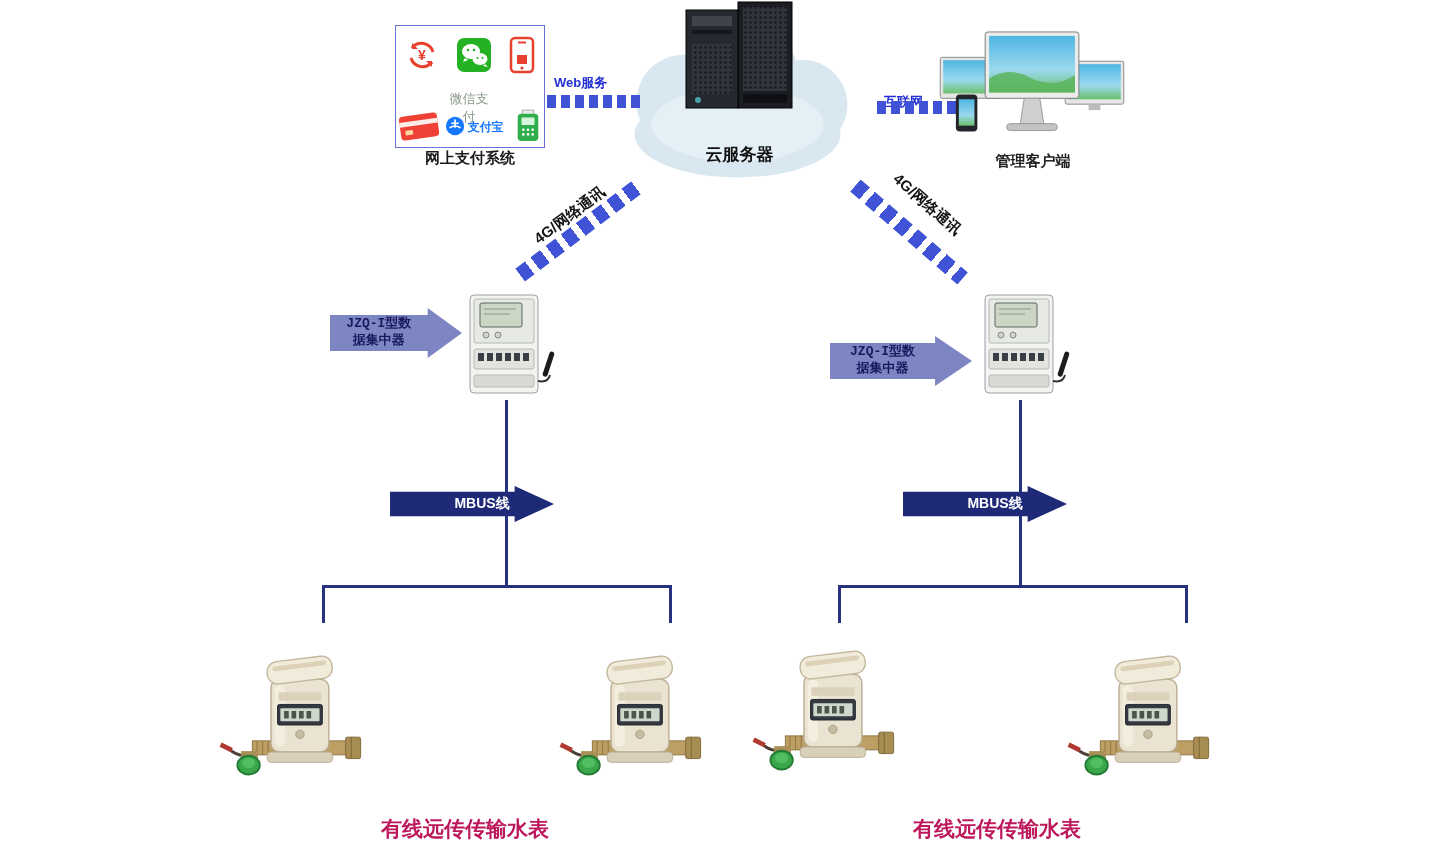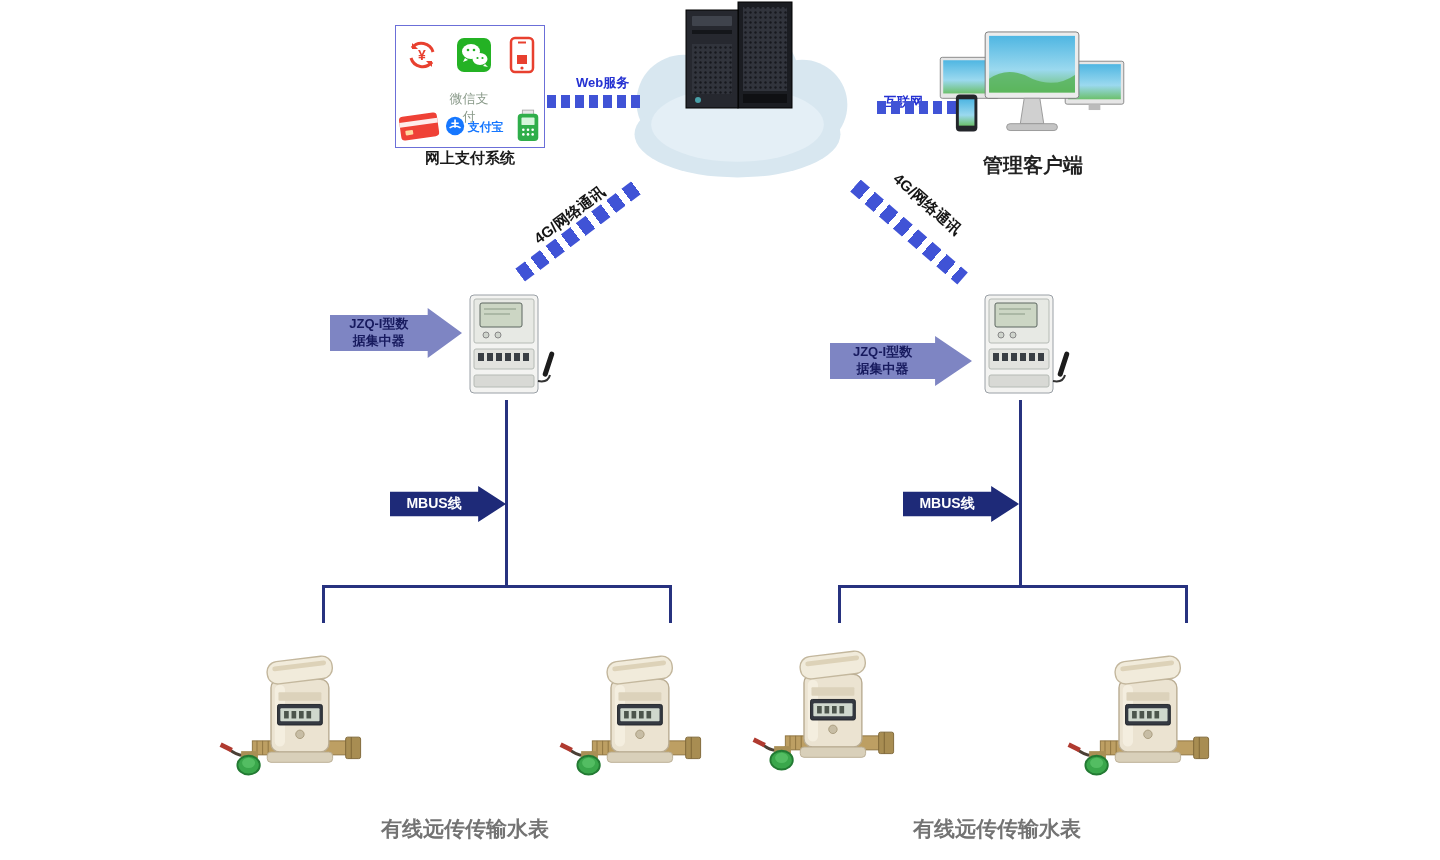--- a/index.html
+++ b/index.html
@@ -13,40 +13,40 @@
          background-image:repeating-linear-gradient(90deg,#4053d6 0 12px,transparent 12px 19px);}
   .blue-label{position:absolute;color:#2531d2;font-weight:bold;font-size:13px;}
   .g4-label{position:absolute;color:#141414;font-weight:bold;font-size:15px;text-align:center;}
   
   .bus{position:absolute;background:#27327f;}
   
   .jzq-arrow{position:absolute;background:#7e85c3;
     clip-path:polygon(0 14%,74% 14%,74% 0,100% 50%,74% 100%,74% 86%,0 86%);
     display:flex;align-items:center;justify-content:flex-start;}
   .jzq-arrow .txt{width:74%;text-align:center;color:#171a5e;font-weight:bold;
-    font-size:13px;line-height:1.3;}
+    font-size:13px;line-height:1.3;font-family:Liberation Mono, monospace;}
   
   .mbus-arrow{position:absolute;background:#1e2a78;
     clip-path:polygon(0 16%,76% 16%,76% 0,100% 50%,76% 100%,76% 84%,0 84%);
-    display:flex;align-items:center;justify-content:flex-start;}
+    display:flex;align-items:center;justify-content:flex-start;padding-left:48px;}
   .mbus-arrow .txt{width:76%;text-align:center;color:#fff;font-weight:bold;font-size:14px;}
   
   .paybox{position:absolute;left:395px;top:25px;width:150px;height:123px;background:#fff;
     border:1px solid #6b6fd8;box-sizing:border-box;}
   .paybox .row{position:absolute;left:0;width:100%;display:flex;justify-content:space-around;align-items:center;}
   .paybox .title{position:absolute;left:0;top:78px;width:100%;text-align:center;
     font-weight:bold;font-size:15px;color:#1a1a1a;margin-top:45px;}
   .wx-cap{position:absolute;left:50px;top:64px;width:46px;text-align:center;
     font-size:13px;color:#8a9a8a;}
   .caption-serif{position:absolute;font-family:"Liberation Serif","DejaVu Serif",serif;
-    font-weight:bold;font-size:21px;color:#737373;text-align:center;}
+    font-weight:bold;font-size:21px;color:#be185d;text-align:center;}
   .cloud-text{position:absolute;left:612px;width:255px;text-align:center;
     font-weight:bold;color:#111;}
   .clients-cap{position:absolute;left:938px;top:152px;width:190px;text-align:center;
-    font-weight:bold;font-size:20px;color:#222;}
+    font-weight:bold;font-size:15px;color:#222;}
   svg{display:block;}
 </style>
 </head>
 <body>
 
 <div id="stage">
 
   <svg width="0" height="0" style="position:absolute" aria-hidden="true">
     <defs>
       <linearGradient id="scr" x1="0" y1="0" x2="0" y2="1">
@@ -125,20 +125,21 @@
   <svg class="abs" style="left:668px;top:0px" width="140" height="112" viewBox="0 0 140 112">
     <rect x="70" y="2" width="54" height="106" fill="#1b1d22" stroke="#000"></rect>
     <rect x="75" y="7" width="44" height="84" fill="url(#mesh)"></rect>
     <rect x="75" y="94" width="44" height="9" fill="#0f1013"></rect>
     <rect x="18" y="10" width="52" height="98" fill="#26282f" stroke="#000"></rect>
     <rect x="24" y="16" width="40" height="10" rx="1" fill="#3f434c"></rect>
     <rect x="24" y="30" width="40" height="4" fill="#14161a"></rect>
     <rect x="24" y="44" width="40" height="50" fill="url(#mesh)"></rect>
     <circle cx="30" cy="100" r="3" fill="#49a0a8"></circle>
   </svg>
+  <div class="cloud-text" style="top:143px;font-size:17px">云服务器</div>
 
   <div class="paybox">
     <div class="row" style="top:8px;height:42px">
       <svg width="36" height="36" viewBox="0 0 36 36">
         <path d="M29 15 A12 12 0 0 0 8 11" fill="none" stroke="#e8402f" stroke-width="3"></path>
         <path d="M8 6 L8 12 L14 12 Z" fill="#e8402f"></path>
         <path d="M7 21 A12 12 0 0 0 28 25" fill="none" stroke="#e8402f" stroke-width="3"></path>
         <path d="M28 30 L28 24 L22 24 Z" fill="#e8402f"></path>
         <text x="18" y="23" text-anchor="middle" font-size="14" font-weight="bold" fill="#e8402f">¥</text>
       </svg>
@@ -182,21 +183,21 @@
             <circle cx="15" cy="22" r="1.4"></circle>
             <circle cx="20" cy="22" r="1.4"></circle>
         <circle cx="10" cy="27" r="1.4"></circle>
             <circle cx="15" cy="27" r="1.4"></circle>
             <circle cx="20" cy="27" r="1.4"></circle>
           </g>
       </svg>
     </div>
   </div>
 
-  <div class="blue-label" style="left:576px;top:74px">Web服务</div>
+  <div class="blue-label" style="left:554px;top:74px">Web服务</div>
   <div class="seg-h" style="left:547px;top:95px;width:95px"></div>
 
   <div class="blue-label" style="left:884px;top:93px">互联网</div>
   <div class="seg-h" style="left:877px;top:101px;width:82px"></div>
   <svg class="abs" style="left:938px;top:30px" width="190" height="122" viewBox="0 0 190 125">
     <g>
       <rect x="0" y="28" width="60" height="42" rx="2" fill="#e6e6e6" stroke="#8a8a8a"></rect>
       <rect x="3" y="31" width="54" height="34" fill="url(#scr)"></rect>
       <rect x="24" y="70" width="12" height="6" fill="#bbb"></rect>
     </g>

